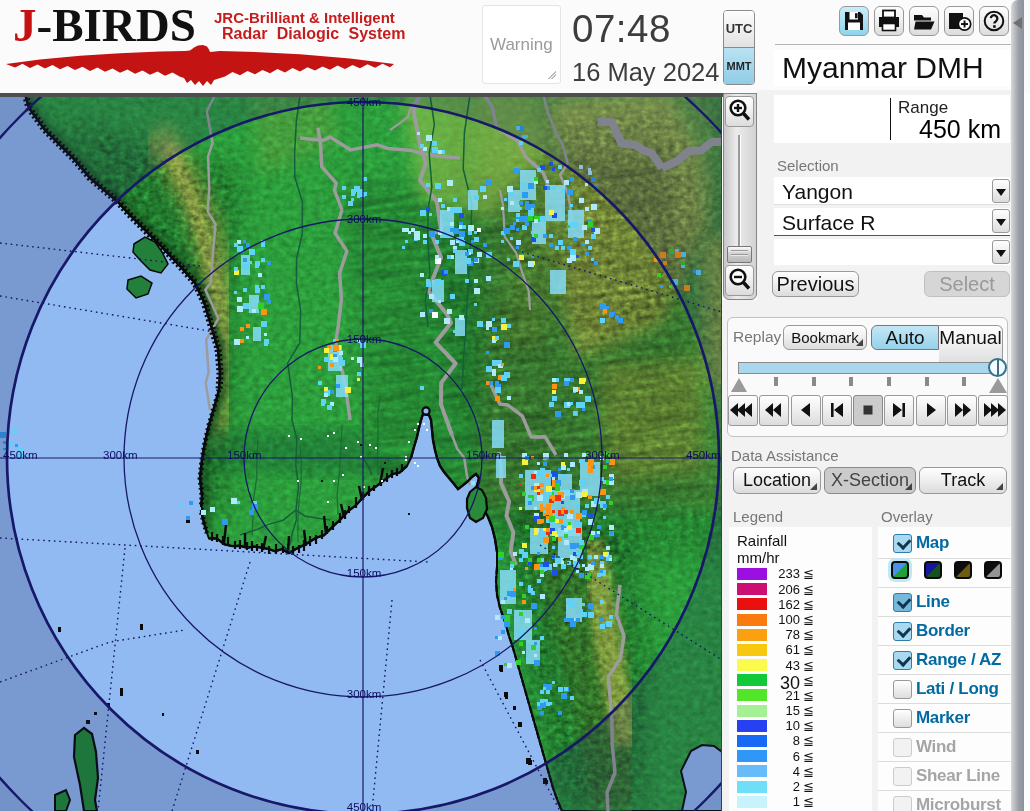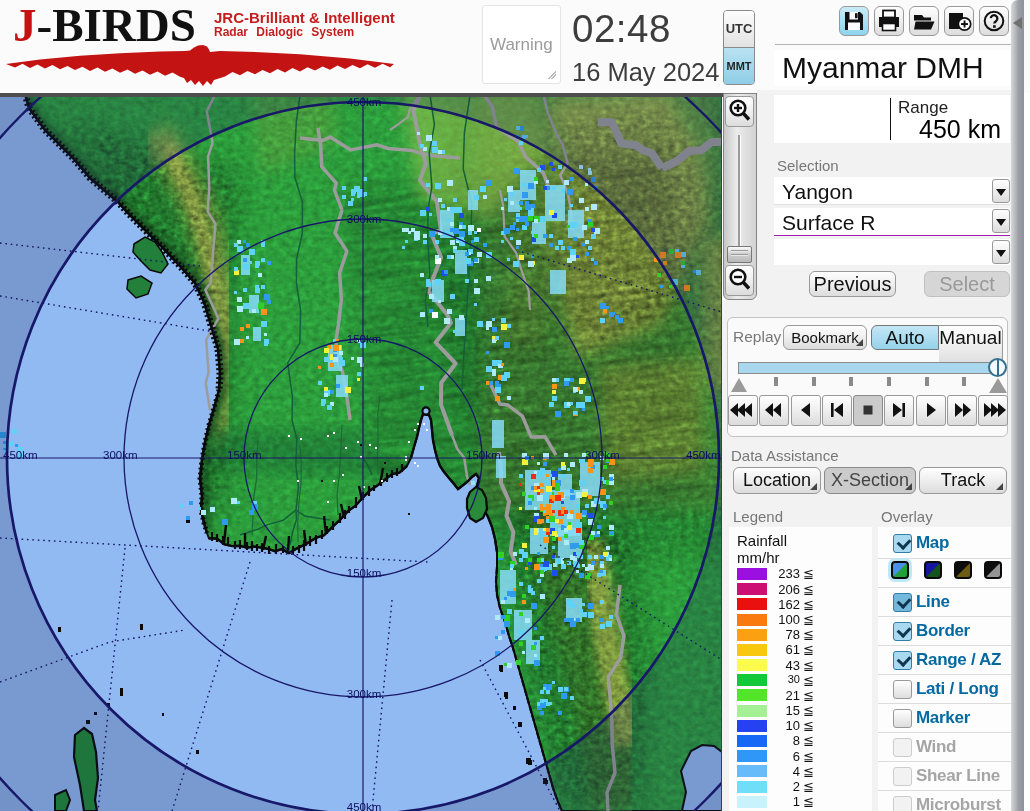--- a/index.html
+++ b/index.html
@@ -19,33 +19,33 @@
 .olab{position:absolute;font-size:17px;font-weight:bold;color:#0369a1;letter-spacing:-0.3px}
 .olab.dis{color:#a5a5a5;font-weight:bold}
 </style></head>
 <body>
 
 <div class="abs" style="left:0;top:0;width:1030px;height:93px;background:#fbfbfb"></div>
 <div class="abs" style="left:0;top:93px;width:757px;height:4px;background:#4e4e4e"></div>
 
 <div class="abs" style="left:13px;top:-2px;font-family:'Liberation Serif',serif;font-weight:bold;font-size:47px;letter-spacing:0px;color:#111"><span style="color:#c51111">J</span>-BIRDS</div>
 <div class="abs" style="left:214px;top:9px;font-size:15px;font-weight:bold;color:#c51d1d">JRC-Brilliant &amp; Intelligent</div>
-<div class="abs" style="left:214px;top:25px;font-size:12px;font-weight:bold;color:#c51d1d;word-spacing:5px">Radar Dialogic System</div>
+<div class="abs" style="left:222px;top:25px;font-size:16px;font-weight:bold;color:#c51d1d;word-spacing:5px">Radar Dialogic System</div>
 
 <svg class="abs" style="left:0;top:44px" width="400" height="44" viewBox="0 0 400 44">
  <path fill="#c31313" d="M6.0,20.0 L40.0,15.4 L80.0,11.8 L120.0,9.2 L160.0,7.5 L185.0,7.1 L190.0,6.5 L194.0,3.5 L198.0,1.5 L203.0,1.0 L207.0,2.5 L209.0,5.5 L210.0,8.0 L220.0,7.1 L260.0,8.2 L300.0,10.3 L350.0,14.4 L394.0,20.0 L390.0,23.3 L382.5,19.7 L375.0,23.7 L367.5,20.2 L360.0,24.3 L352.5,20.9 L345.0,25.0 L337.5,21.6 L330.0,25.8 L322.5,22.4 L315.0,26.6 L307.5,23.2 L300.0,27.5 L292.5,24.1 L285.0,28.4 L277.5,25.1 L270.0,29.3 L262.5,26.0 L255.0,30.3 L247.5,27.0 L240.0,31.3 L232.5,28.1 L225.0,32.4 L214.0,36.0 L211.0,41.0 L207.0,37.0 L203.0,42.0 L199.0,37.0 L195.0,41.0 L191.0,36.0 L187.0,39.0 L184.0,34.0 L180.0,32.7 L172.5,28.4 L165.0,31.7 L157.5,27.4 L150.0,30.7 L142.5,26.4 L135.0,29.7 L127.5,25.4 L120.0,28.7 L112.5,24.4 L105.0,27.8 L97.5,23.5 L90.0,26.9 L82.5,22.7 L75.0,26.1 L67.5,21.9 L60.0,25.3 L52.5,21.1 L45.0,24.6 L37.5,20.4 L30.0,23.9 L22.5,19.8 L15.0,23.4 Z"></path>
 </svg>
 
 <div class="abs" style="left:482px;top:5px;width:79px;height:79px;background:#fff;border:1px solid #e4e4e4;border-radius:3px">
  <div class="abs" style="left:7px;top:29px;font-size:17px;color:#9b9b9b">Warning</div>
  <div class="abs" style="right:4px;bottom:4px;width:9px;height:9px;background:
   linear-gradient(135deg,transparent 55%,#bbb 55%,#bbb 63%,transparent 63%,transparent 72%,#bbb 72%,#bbb 80%,transparent 80%)"></div>
 </div>
 
-<div class="abs" style="left:572px;top:7px;font-size:38.5px;color:#3d3d3d;letter-spacing:0.5px">02:48</div>
+<div class="abs" style="left:572px;top:7px;font-size:38.5px;color:#3d3d3d;letter-spacing:0.5px">07:48</div>
 <div class="abs" style="left:572px;top:58px;font-size:25.5px;color:#3d3d3d">16 May 2024</div>
 
 <div class="abs" style="left:723px;top:10px;width:32px;height:75px;border:1px solid #8a8a8a;border-radius:4px;overflow:hidden">
  <div class="abs" style="left:0;top:0;width:100%;height:50%;background:linear-gradient(180deg,#fdfdfd,#e2e2e2);border-bottom:1px solid #8a8a8a;text-align:center;font-size:13px;font-weight:bold;color:#333;line-height:36px">UTC</div>
  <div class="abs" style="left:0;top:50%;width:100%;height:50%;background:linear-gradient(180deg,#b9e2f2,#8fcde6);text-align:center;font-size:11px;font-weight:bold;color:#222;line-height:36px">MMT</div>
 </div>
 
 <div class="abs btn" style="left:839px;top:6px;width:30px;height:30px;background:linear-gradient(180deg,#c9ecf8,#8ed4ee);border-radius:6px">
  <svg width="28" height="28" viewBox="0 0 28 28" style="margin:0px">
   <path d="M5,5 h15 l3,3 v15 h-18 z" fill="#111"></path>
@@ -1177,21 +1177,21 @@
 <div class="abs" style="left:774px;top:239px;width:236px;height:26px;background:#fff"></div>
 <div class="abs btn" style="left:992px;top:179px;width:18px;height:24px;border-radius:3px">
     <div style="width:0;height:0;border-left:5px solid transparent;border-right:5px solid transparent;border-top:7px solid #111;margin:9px auto 0"></div>
   </div>
 <div class="abs btn" style="left:992px;top:209px;width:18px;height:24px;border-radius:3px">
     <div style="width:0;height:0;border-left:5px solid transparent;border-right:5px solid transparent;border-top:7px solid #111;margin:9px auto 0"></div>
   </div>
 <div class="abs btn" style="left:992px;top:240px;width:18px;height:24px;border-radius:3px">
     <div style="width:0;height:0;border-left:5px solid transparent;border-right:5px solid transparent;border-top:7px solid #111;margin:9px auto 0"></div>
   </div>
-<div class="abs btn" style="left:809px;top:271px;width:87px;height:26px;font-size:20px;text-align:center;line-height:24px;border-radius:6px">Previous</div>
+<div class="abs btn" style="left:772px;top:271px;width:87px;height:26px;font-size:20px;text-align:center;line-height:24px;border-radius:6px">Previous</div>
 <div class="abs" style="left:924px;top:271px;width:86px;height:26px;font-size:20px;text-align:center;line-height:24px;border-radius:6px;background:#d6d6d6;border:1px solid #c0c0c0;color:#999">Select</div>
 
 <div class="abs" style="left:727px;top:317px;width:281px;height:120px;background:#fafafa;border:1px solid #c2c2c2;border-radius:6px"></div>
 <div class="abs seclab" style="left:733px;top:328px;font-size:15.5px">Replay</div>
 <div class="abs btn" style="left:783px;top:325px;width:84px;height:25px;font-size:15px;text-align:center;line-height:23px;border-radius:6px">Bookmark<div class="fold"></div></div>
 <div class="abs" style="left:871px;top:325px;width:68px;height:25px;background:linear-gradient(180deg,#c3e7f5,#96d2ea);border:1px solid #777;border-radius:6px 0 0 6px;font-size:19px;text-align:center;line-height:23px;color:#111">Auto</div>
 <div class="abs btn" style="left:939px;top:325px;width:64px;height:42px;font-size:19px;text-align:center;line-height:23px;border-radius:0 6px 6px 0;border-left:none">Manual</div>
 <div class="abs" style="left:738px;top:362px;width:256px;height:12px;background:#a9d7ee;border:1px solid #8a8a8a"></div>
 <div class="abs" style="left:988px;top:358px;width:19px;height:19px;background:#f4fbff;border:2px solid #35708e;border-radius:50%"></div>
 <div class="abs" style="left:997px;top:359px;width:2px;height:17px;background:#35708e"></div>
@@ -1265,21 +1265,21 @@
 <div class="abs" style="left:737px;top:629px;width:30px;height:11.5px;background:#fba010"></div>
 <div class="abs" style="left:750px;top:627px;width:50px;text-align:right;font-size:13px;color:#111">78</div>
 <div class="abs" style="left:803px;top:627px;font-size:13px;color:#111">≦</div>
 <div class="abs" style="left:737px;top:644px;width:30px;height:11.5px;background:#f7c80e"></div>
 <div class="abs" style="left:750px;top:642px;width:50px;text-align:right;font-size:13px;color:#111">61</div>
 <div class="abs" style="left:803px;top:642px;font-size:13px;color:#111">≦</div>
 <div class="abs" style="left:737px;top:659px;width:30px;height:11.5px;background:#fbfb4e"></div>
 <div class="abs" style="left:750px;top:658px;width:50px;text-align:right;font-size:13px;color:#111">43</div>
 <div class="abs" style="left:803px;top:658px;font-size:13px;color:#111">≦</div>
 <div class="abs" style="left:737px;top:674px;width:30px;height:11.5px;background:#12c93a"></div>
-<div class="abs" style="left:750px;top:673px;width:50px;text-align:right;font-size:11px;color:#111">30</div>
+<div class="abs" style="left:750px;top:673px;width:50px;text-align:right;font-size:18px;color:#111">30</div>
 <div class="abs" style="left:803px;top:673px;font-size:13px;color:#111">≦</div>
 <div class="abs" style="left:737px;top:689px;width:30px;height:11.5px;background:#52e52a"></div>
 <div class="abs" style="left:750px;top:688px;width:50px;text-align:right;font-size:13px;color:#111">21</div>
 <div class="abs" style="left:803px;top:688px;font-size:13px;color:#111">≦</div>
 <div class="abs" style="left:737px;top:705px;width:30px;height:11.5px;background:#a5ef94"></div>
 <div class="abs" style="left:750px;top:703px;width:50px;text-align:right;font-size:13px;color:#111">15</div>
 <div class="abs" style="left:803px;top:703px;font-size:13px;color:#111">≦</div>
 <div class="abs" style="left:737px;top:720px;width:30px;height:11.5px;background:#2541f2"></div>
 <div class="abs" style="left:750px;top:718px;width:50px;text-align:right;font-size:13px;color:#111">10</div>
 <div class="abs" style="left:803px;top:718px;font-size:13px;color:#111">≦</div>

